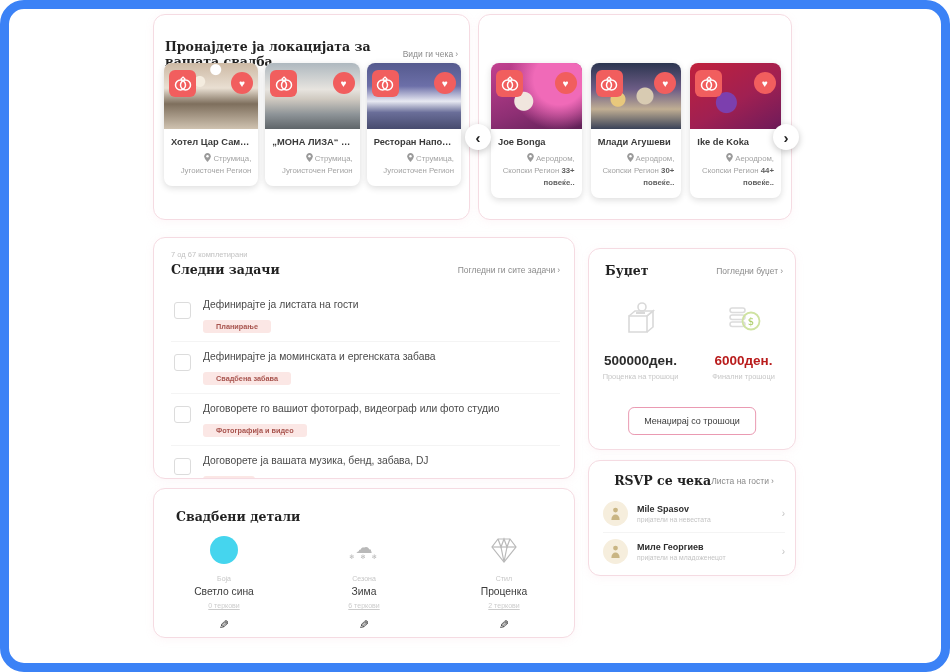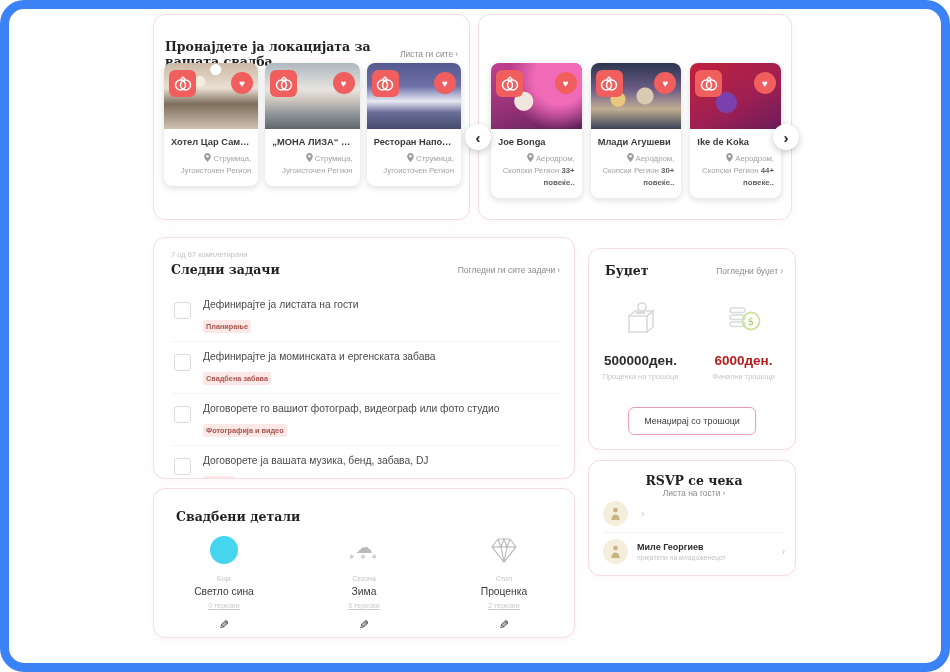--- a/index.html
+++ b/index.html
@@ -58,38 +58,38 @@
   
   .tasks-card{left:144px;top:228px;width:420px;height:240px;overflow:hidden;}
   .progress-note{position:absolute;top:12px;left:17px;font-size:7.5px;color:#c2c2c2;}
   .tasks-head{position:absolute;top:24px;left:17px;right:14px;display:flex;justify-content:space-between;align-items:center;}
   .task-list{position:absolute;top:52px;left:17px;right:14px;}
   .task-row{display:flex;align-items:flex-start;padding:9px 0 8px 0;border-bottom:1px solid #f4f4f4;}
   .task-row:last-child{border-bottom:none;}
   .checkbox{width:15px;height:15px;border:1.5px solid #dcdcdc;border-radius:3px;margin:3px 12px 0 3px;flex:none;cursor:pointer;background:#fff;}
   .task-title{font-size:10.3px;color:#4a4a4a;margin-bottom:5px;}
   .tag{display:inline-block;font-size:7.3px;font-weight:bold;color:#a8544e;background:#fbe7e5;
-       padding:2px 3px;border-radius:3px;}
+       padding:2px 13px;border-radius:3px;}
 
   
   .budget-card{left:579px;top:239px;width:206px;height:200px;}
   .budget-head{position:absolute;top:14px;left:16px;right:12px;display:flex;justify-content:space-between;align-items:center;}
   .budget-cols{position:absolute;top:48px;left:0;right:0;display:flex;text-align:center;}
   .bcol{flex:1;}
   .bicon{height:44px;display:flex;align-items:flex-end;justify-content:center;margin-bottom:12px;}
   .amount{font-size:13.5px;font-weight:bold;color:#2c2c2c;}
   .amount.green{color:#b91c1c;}
   .blabel{font-size:7.4px;color:#c6c6c6;margin-top:4px;}
   .budget-btn{position:absolute;left:50%;transform:translateX(-50%);bottom:14px;background:#fff;
        border:1px solid #ea9ab2;border-radius:6px;font-size:9px;color:#3a3a3a;padding:8px 15px;
        white-space:nowrap;cursor:pointer;font-family:"Liberation Sans",sans-serif;}
 
   
   .rsvp-card{left:579px;top:451px;width:206px;height:114px;}
-  .rsvp-head{position:absolute;top:12px;left:16px;right:12px;display:flex;justify-content:center;align-items:center;flex-direction:column;}
+  .rsvp-head{position:absolute;top:12px;left:16px;right:12px;display:flex;justify-content:center;align-items:center;}
   .guest-list{position:absolute;top:34px;left:14px;right:10px;}
   .guest-row{display:flex;align-items:center;padding:6px 0;border-bottom:1px solid #f4f4f4;cursor:pointer;}
   .guest-row:last-child{border-bottom:none;}
   .avatar{width:25px;height:25px;border-radius:50%;background:#f6eedd;display:flex;align-items:center;justify-content:center;flex:none;margin-right:9px;}
   .guest-info{flex:1;min-width:0;}
   .guest-name{font-size:9px;font-weight:bold;color:#2e2e2e;margin-bottom:2px;}
   .guest-group{font-size:6.8px;color:#c4c4c4;white-space:nowrap;overflow:hidden;text-overflow:ellipsis;}
   .guest-chev{color:#c4c4c4;font-size:10px;margin-left:4px;}
 
   
@@ -109,21 +109,21 @@
 </style>
 </head>
 <body>
 
 <div class="frame">
 
   <section class="card venues-card">
     <div class="card-head">
       <h2 class="serif-title" style="margin:0;">Пронајдете ја локацијата за вашата свадба</h2>
       <span class="link">
-        <span>Листа ги сите</span><span class="chev">›</span>
+        <span>Види ги чека</span><span class="chev">›</span>
       </span>
     </div>
     <div class="mini-row">
       <div class="mini">
         <div class="mini-img ph-v1">
           <span class="badge">
             <svg width="20" height="16" viewBox="0 0 20 16">
                 <circle cx="7.5" cy="9" r="5" fill="none" stroke="#fff" stroke-width="1.5"></circle>
                 <circle cx="12.5" cy="9" r="5" fill="none" stroke="#fff" stroke-width="1.5"></circle>
                 <path d="M10 1 l2 2 -2 2 -2 -2 z" fill="none" stroke="#fff" stroke-width="1.2"></path>
@@ -364,20 +364,24 @@
       </span>
     </div>
     <div class="guest-list">
       <div class="guest-row">
         <span class="avatar">
           <svg width="11" height="13" viewBox="0 0 12 14">
               <circle cx="6" cy="3.2" r="2.6" fill="#c9b583"></circle>
               <path d="M1.5 14c0-4 2-6 4.5-6s4.5 2 4.5 6z" fill="#c9b583"></path>
             </svg>
         </span>
+        <div class="guest-info">
+          <div class="guest-name">Mile Spasov</div>
+          <div class="guest-group">пријатели на невестата</div>
+        </div>
         <span class="guest-chev">›</span>
       </div>
       <div class="guest-row">
         <span class="avatar">
           <svg width="11" height="13" viewBox="0 0 12 14">
               <circle cx="6" cy="3.2" r="2.6" fill="#c9b583"></circle>
               <path d="M1.5 14c0-4 2-6 4.5-6s4.5 2 4.5 6z" fill="#c9b583"></path>
             </svg>
         </span>
         <div class="guest-info">

